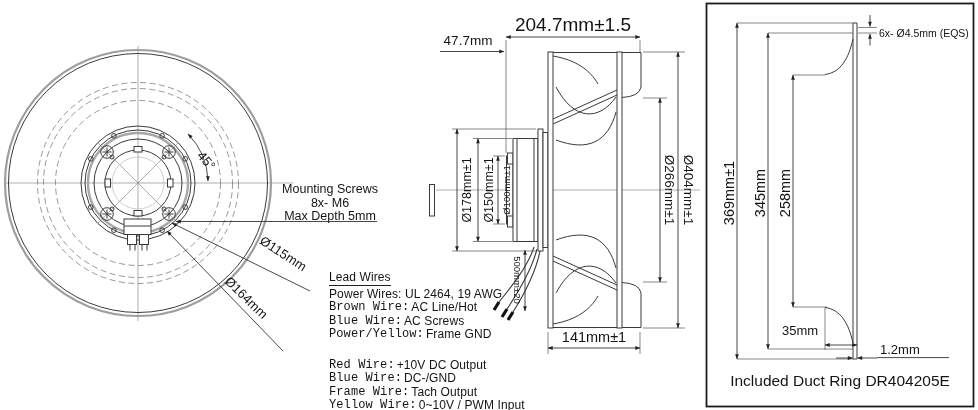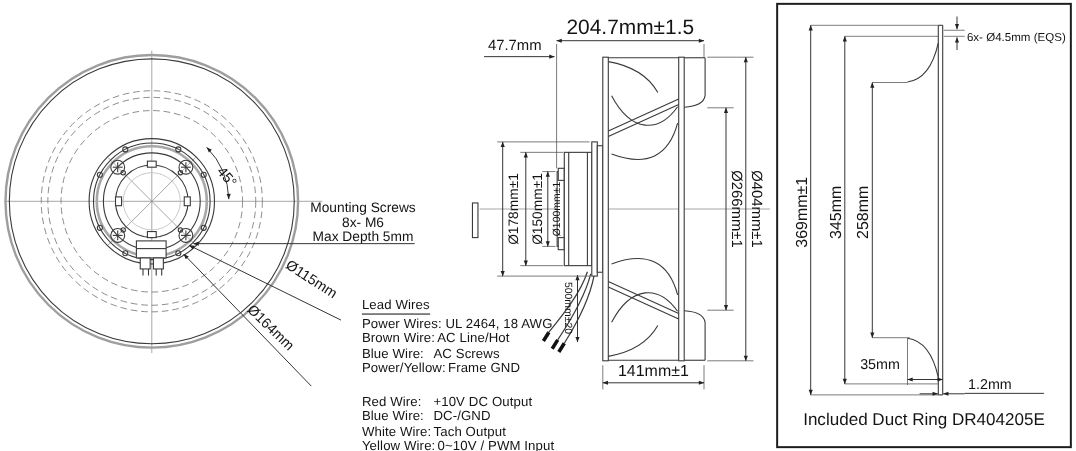--- a/index.html
+++ b/index.html
@@ -17,21 +17,21 @@
   .ext{stroke:#555;stroke-width:.7;fill:none;}
   .wire{stroke:#3a3a3a;stroke-width:1.1;fill:none;}
   .wiretip{stroke:#111;stroke-width:3.2;fill:none;}
   .t10{font-size:9.5px;} .t105{font-size:10.5px;} .t125{font-size:12.5px;}
   .t13{font-size:13px;} .t135{font-size:13.5px;} .t145{font-size:14.5px;}
   .t155{font-size:15.5px;} .t19{font-size:19px;}
   .lead{position:absolute;left:329px;top:237px;font-size:12px;line-height:13.5px;
         letter-spacing:.1px;white-space:nowrap;}
   .lw-title{display:inline-block;border-bottom:1.2px solid #222;padding-bottom:0px;margin-bottom:2px;margin-top:34px;}
   .lw-row{display:flex;}
-  .lw-lbl{min-width:63px;padding-right:2px;}
+  .lw-lbl{min-width:63px;padding-right:2px;font-family:Liberation Mono, monospace;}
   .lw-gap{height:17px;}
 </style>
 </head>
 <body>
 
 <div class="canvas">
 
 <svg width="978" height="410" viewBox="0 0 978 410">
   <defs>
     <marker id="arw" viewBox="0 0 10 10" refX="9.5" refY="5" markerWidth="9" markerHeight="5.5" orient="auto-start-reverse">
@@ -240,21 +240,21 @@
     <line x1="877" y1="358" x2="857.5" y2="358" class="dim" marker-end="url(#arw)"></line>
     <line x1="877" y1="357.6" x2="949" y2="357.6" class="dim"></line>
     <text class="t13" x="880" y="353.5">1.2mm</text>
 
     <text class="t155" text-anchor="middle" x="840" y="386">Included Duct Ring DR404205E</text>
   </g>
 </svg>
 
 <div class="lead">
   <div class="lw-title">Lead Wires</div>
-  <div>Power Wires: UL 2464, 18 AWG</div>
+  <div>Power Wires: UL 2464, 19 AWG</div>
   <div class="lw-row">
     <span class="lw-lbl">Brown Wire:</span>
     <span class="lw-val">AC Line/Hot</span>
   </div>
   <div class="lw-row">
     <span class="lw-lbl">Blue Wire:</span>
     <span class="lw-val">AC Screws</span>
   </div>
   <div class="lw-row">
     <span class="lw-lbl">Power/Yellow:</span>
@@ -263,21 +263,21 @@
   <div class="lw-gap"></div>
   <div class="lw-row">
     <span class="lw-lbl">Red Wire:</span>
     <span class="lw-val">+10V DC Output</span>
   </div>
   <div class="lw-row">
     <span class="lw-lbl">Blue Wire:</span>
     <span class="lw-val">DC-/GND</span>
   </div>
   <div class="lw-row">
-    <span class="lw-lbl">White Wire:</span>
+    <span class="lw-lbl">Frame Wire:</span>
     <span class="lw-val">Tach Output</span>
   </div>
   <div class="lw-row">
     <span class="lw-lbl">Yellow Wire:</span>
     <span class="lw-val">0~10V / PWM Input</span>
   </div>
 </div>
 
 </div>
 

